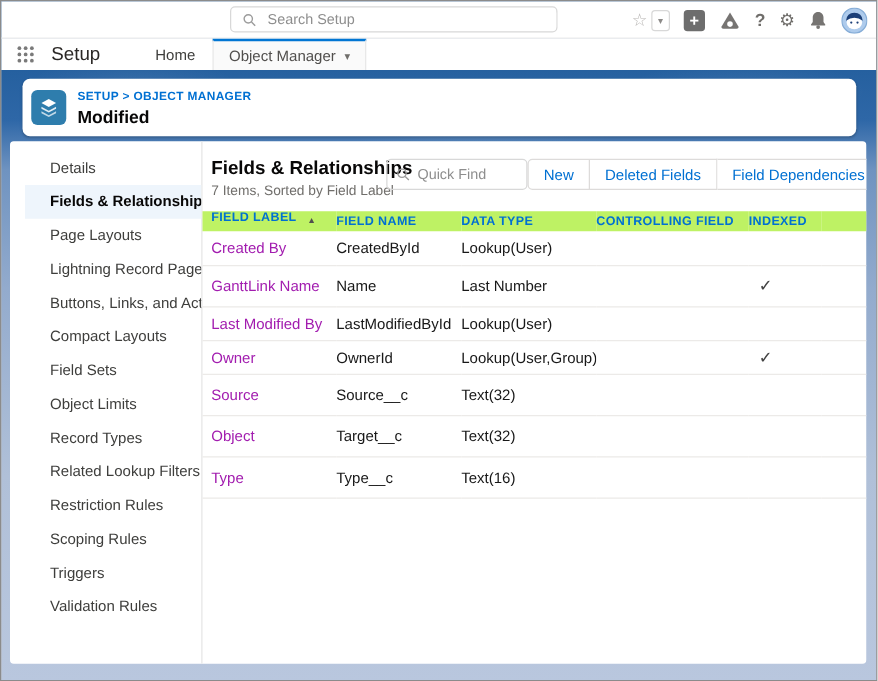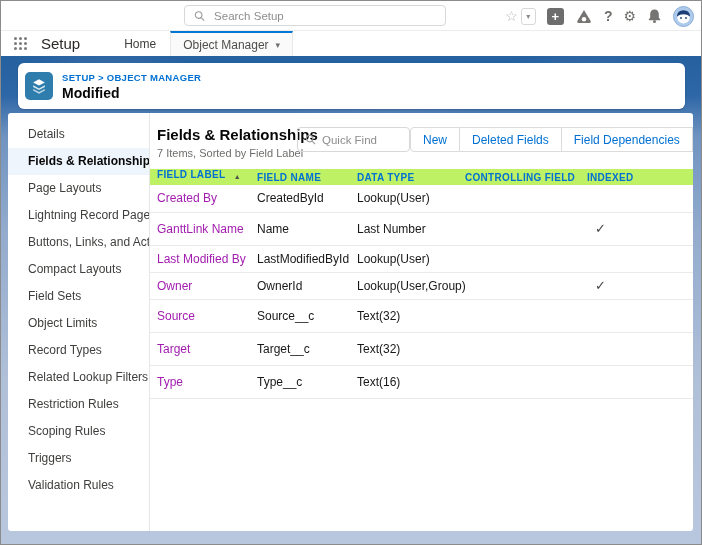--- a/index.html
+++ b/index.html
@@ -30,21 +30,21 @@
   .nav-home{align-self:center;margin-left:30px;font-size:12px;color:#3e3e3c;padding:0 14px;cursor:pointer;}
   .nav-tab{display:flex;align-items:center;gap:7px;padding:4px 12px;font-size:12px;color:#514f4d;background:#fafafa;border-left:1px solid #e8e8e8;border-right:1px solid #e8e8e8;border-top:2px solid #0176d3;cursor:pointer;}
   .nav-tab .chev{font-size:9px;color:#706e6b;}
   
   .page-card{position:absolute;left:17px;right:16px;top:62px;height:46px;background:#fff;border-radius:6px;box-shadow:0 1px 2px rgba(0,0,0,.2);display:flex;align-items:center;padding-left:7px;}
   .obj-icon{width:28px;height:28px;border-radius:5px;background:#2e7dad;display:flex;align-items:center;justify-content:center;}
   .ph-text{margin-left:9px;}
   .breadcrumb{font-size:9.5px;font-weight:bold;color:#0070d2;letter-spacing:.3px;}
   .page-title{font-size:14px;font-weight:bold;color:#080707;margin-top:2px;}
   
-  .content{position:absolute;left:7px;right:8px;top:112px;bottom:13px;background:#fff;border-radius:3px;display:flex;overflow:hidden;}
+  .content{position:absolute;left:7px;right:8px;top:112px;bottom:13px;background:#fff;border-radius:3px;display:flex;overflow:hidden;padding-left:12px;}
   .sidebar{width:142px;border-right:1px solid #e6e6e6;padding-top:8px;flex:none;}
   .side-item{height:27px;line-height:27px;padding-left:20px;font-size:12px;color:#3e3e3c;cursor:pointer;white-space:nowrap;overflow:hidden;}
   .side-item.active{background:#eef5fc;font-weight:bold;color:#080707;}
   .main{flex:1;position:relative;}
   .main-head{display:flex;align-items:flex-start;padding:13px 10px 10px 7px;}
   .title-block{width:140px;flex:none;}
   .main-title{font-size:15px;font-weight:bold;color:#080707;white-space:nowrap;}
   .main-sub{font-size:11px;color:#706e6b;margin-top:4px;white-space:nowrap;}
   .quickfind{width:113px;height:25px;border:1px solid #d8d8d8;border-radius:4px;display:flex;align-items:center;padding-left:7px;margin-top:1px;}
   .quickfind input{border:none;outline:none;font-size:11.5px;color:#514f4d;margin-left:6px;width:75px;font-family:"Liberation Sans",sans-serif;}
@@ -235,21 +235,21 @@
             </tr>
             <tr class="h33">
               <td class="first"><a class="fld">Source</a></td>
               <td>Source__c</td>
               <td>Text(32)</td>
               <td></td>
               <td></td>
               <td></td>
             </tr>
             <tr class="h33">
-              <td class="first"><a class="fld">Target</a></td>
+              <td class="first"><a class="fld">Object</a></td>
               <td>Target__c</td>
               <td>Text(32)</td>
               <td></td>
               <td></td>
               <td></td>
             </tr>
             <tr class="h33">
               <td class="first"><a class="fld">Type</a></td>
               <td>Type__c</td>
               <td>Text(16)</td>

